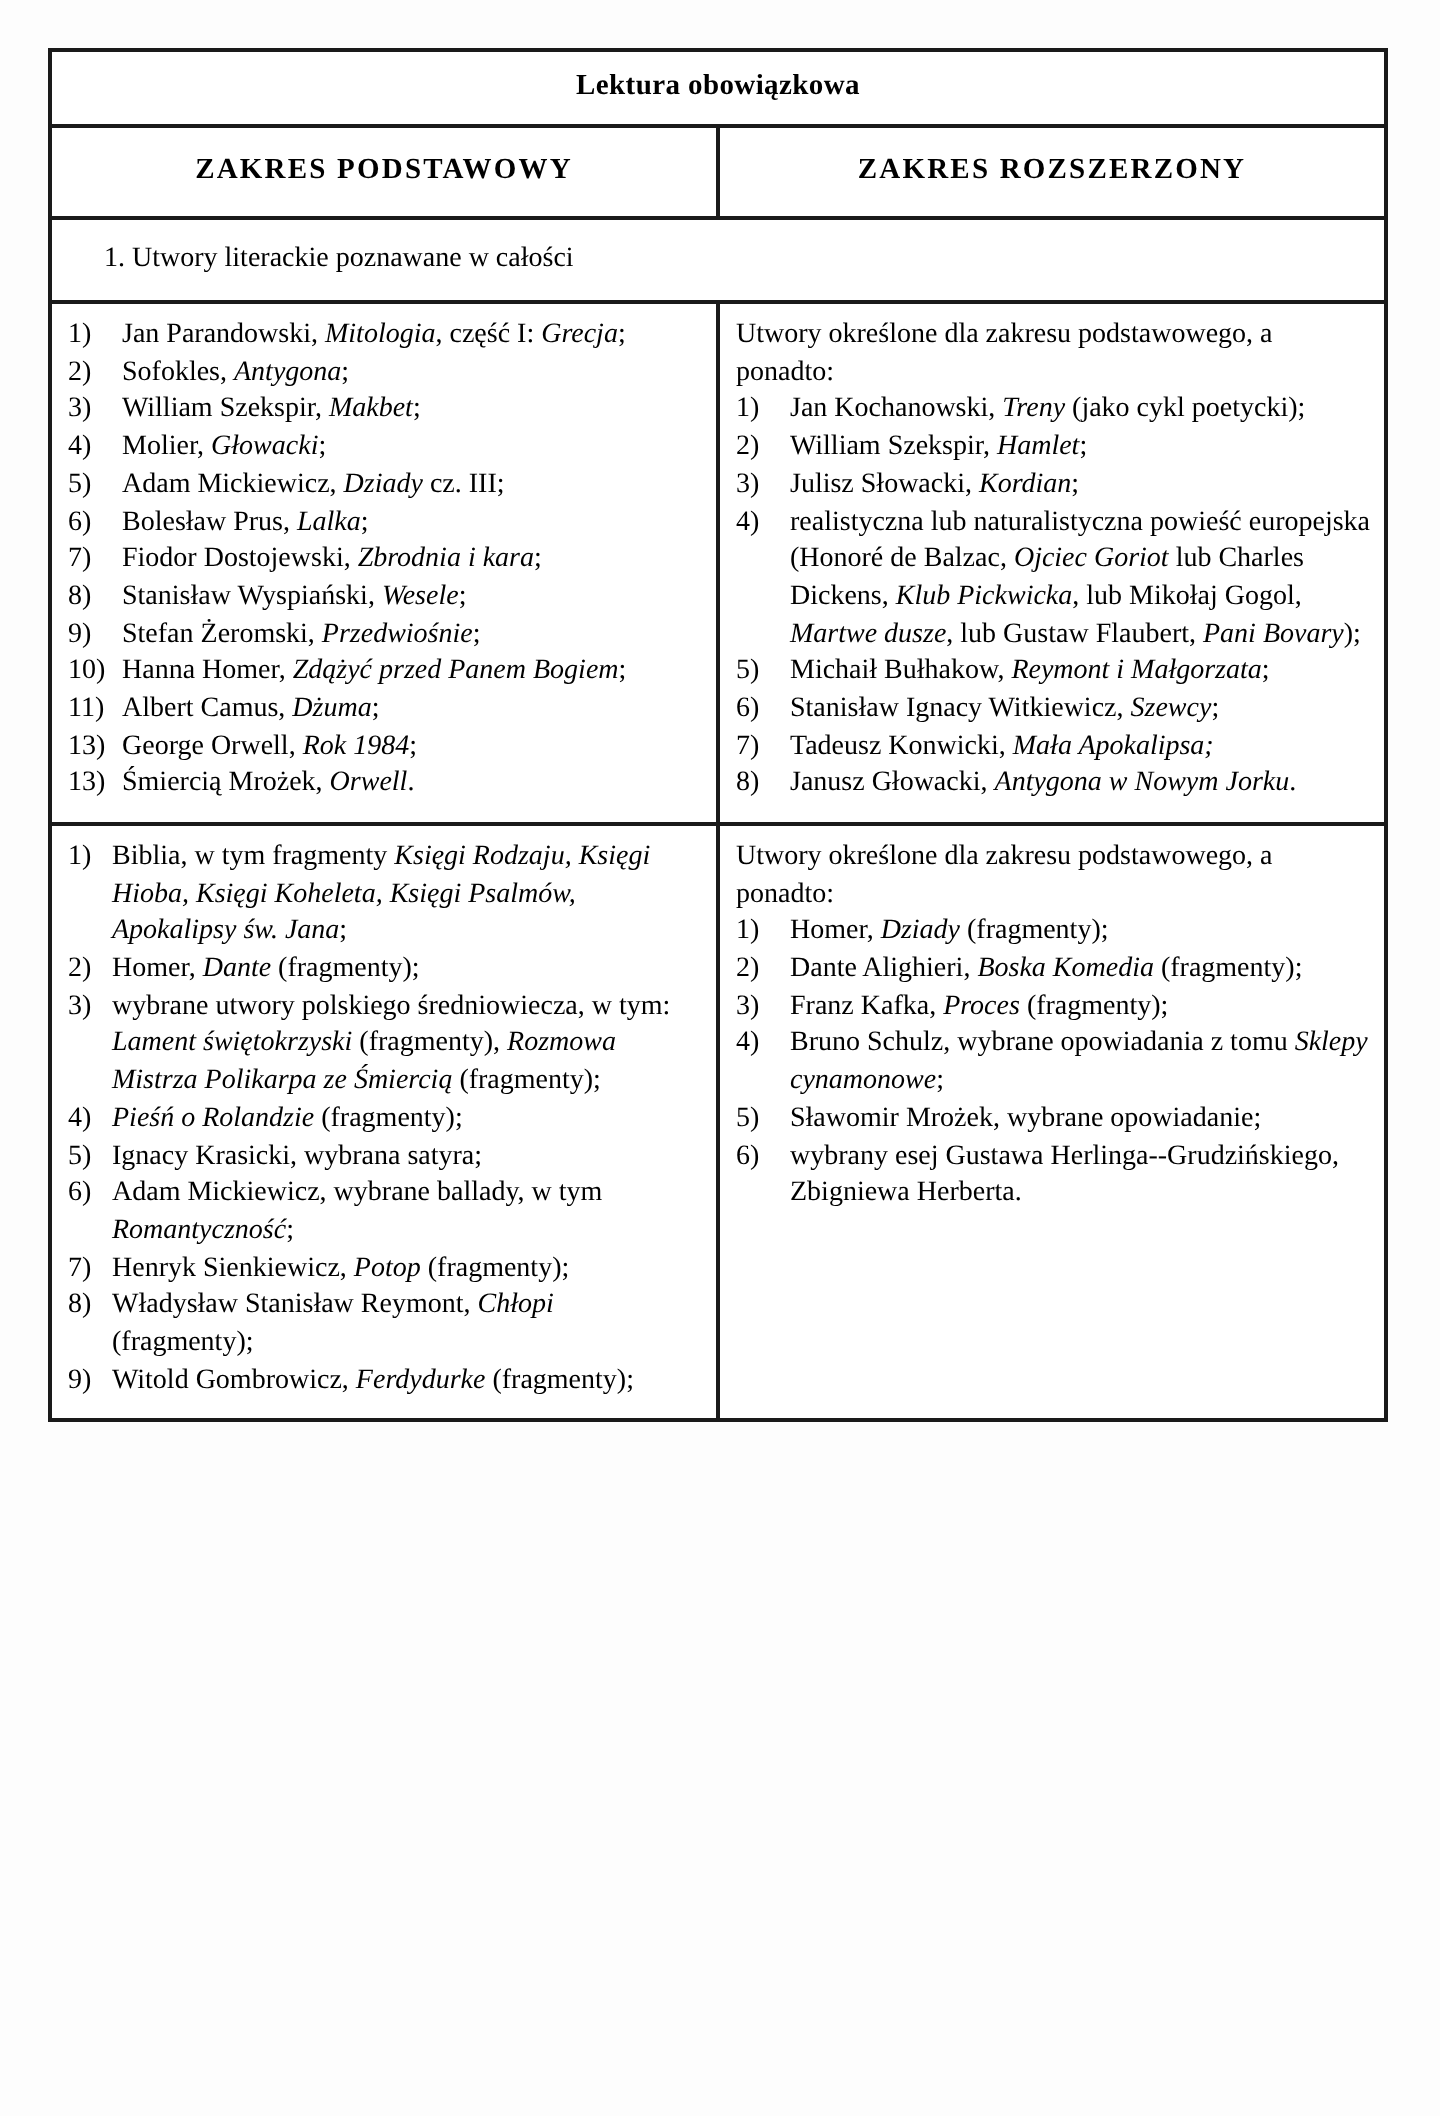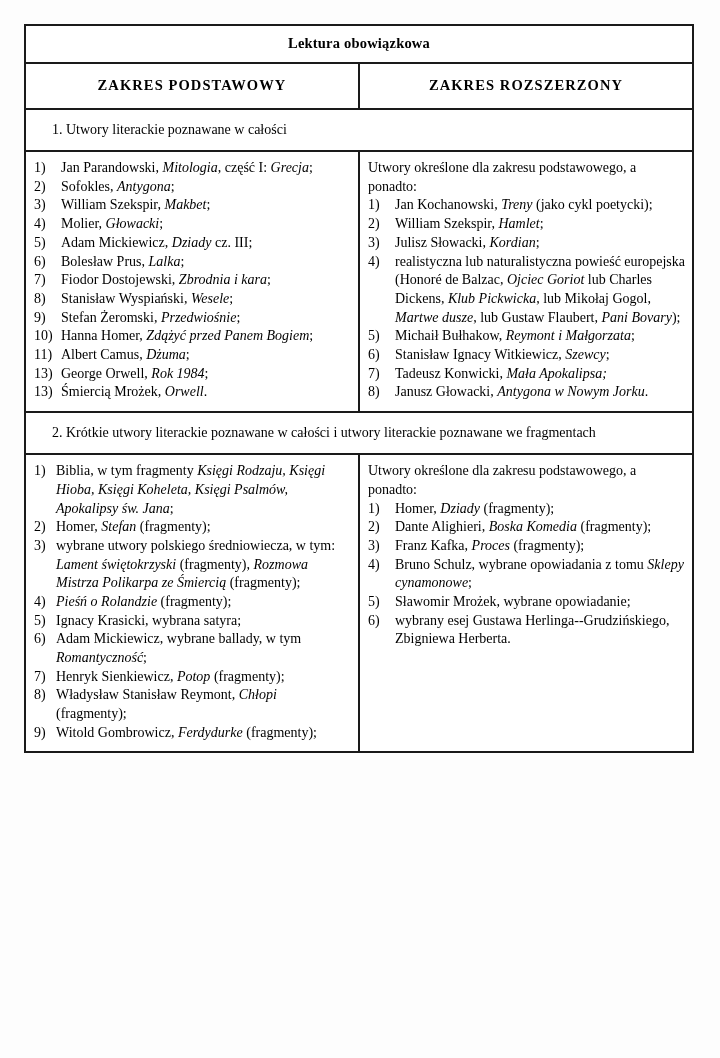--- a/index.html
+++ b/index.html
@@ -159,30 +159,27 @@
               <li><span class="marker">3)</span><span><span>Julisz Słowacki, </span><span class="it">Kordian</span><span>;</span></span></li>
               <li><span class="marker">4)</span><span><span>realistyczna lub naturalistyczna powieść europejska (Honoré de Balzac, </span><span class="it">Ojciec Goriot</span><span> lub Charles Dickens, </span><span class="it">Klub Pickwicka</span><span>, lub Mikołaj Gogol, </span><span class="it">Martwe dusze</span><span>, lub Gustaw Flaubert, </span><span class="it">Pani Bovary</span><span>);</span></span></li>
               <li><span class="marker">5)</span><span><span>Michaił Bułhakow, </span><span class="it">Reymont i Małgorzata</span><span>;</span></span></li>
               <li><span class="marker">6)</span><span><span>Stanisław Ignacy Witkiewicz, </span><span class="it">Szewcy</span><span>;</span></span></li>
               <li><span class="marker">7)</span><span><span>Tadeusz Konwicki, </span><span class="it">Mała Apokalipsa;</span></span></li>
               <li><span class="marker">8)</span><span><span>Janusz Głowacki, </span><span class="it">Antygona w Nowym Jorku</span><span>.</span></span></li>
             </ol>
         </td>
       </tr>
 
-      <tr>
-        <td class="section-head" colspan="2">2. Krótkie utwory literackie poznawane w całości i utwory literackie poznawane we fragmentach</td>
-      </tr>
 
       <tr>
         <td class="col-cell">
 
           <ol class="num-list tight">
               <li><span class="marker">1)</span><span><span>Biblia, w tym fragmenty </span><span class="it">Księgi Rodzaju, Księgi Hioba, Księgi Koheleta, Księgi Psalmów, Apokalipsy św. Jana</span><span>;</span></span></li>
-              <li><span class="marker">2)</span><span><span>Homer, </span><span class="it">Stefan</span><span> (fragmenty);</span></span></li>
+              <li><span class="marker">2)</span><span><span>Homer, </span><span class="it">Dante</span><span> (fragmenty);</span></span></li>
               <li><span class="marker">3)</span><span><span>wybrane utwory polskiego średniowiecza, w tym: </span><span class="it">Lament świętokrzyski</span><span> (fragmenty), </span><span class="it">Rozmowa Mistrza Polikarpa ze Śmiercią</span><span> (fragmenty);</span></span></li>
               <li><span class="marker">4)</span><span><span class="it">Pieśń o Rolandzie</span><span> (fragmenty);</span></span></li>
               <li><span class="marker">5)</span><span><span>Ignacy Krasicki, wybrana satyra;</span></span></li>
               <li><span class="marker">6)</span><span><span>Adam Mickiewicz, wybrane ballady, w tym </span><span class="it">Romantyczność</span><span>;</span></span></li>
               <li><span class="marker">7)</span><span><span>Henryk Sienkiewicz, </span><span class="it">Potop</span><span> (fragmenty);</span></span></li>
               <li><span class="marker">8)</span><span><span>Władysław Stanisław Reymont, </span><span class="it">Chłopi</span><span> (fragmenty);</span></span></li>
               <li><span class="marker">9)</span><span><span>Witold Gombrowicz, </span><span class="it">Ferdydurke</span><span> (fragmenty);</span></span></li>
             </ol>
         </td>
         <td class="col-cell">

